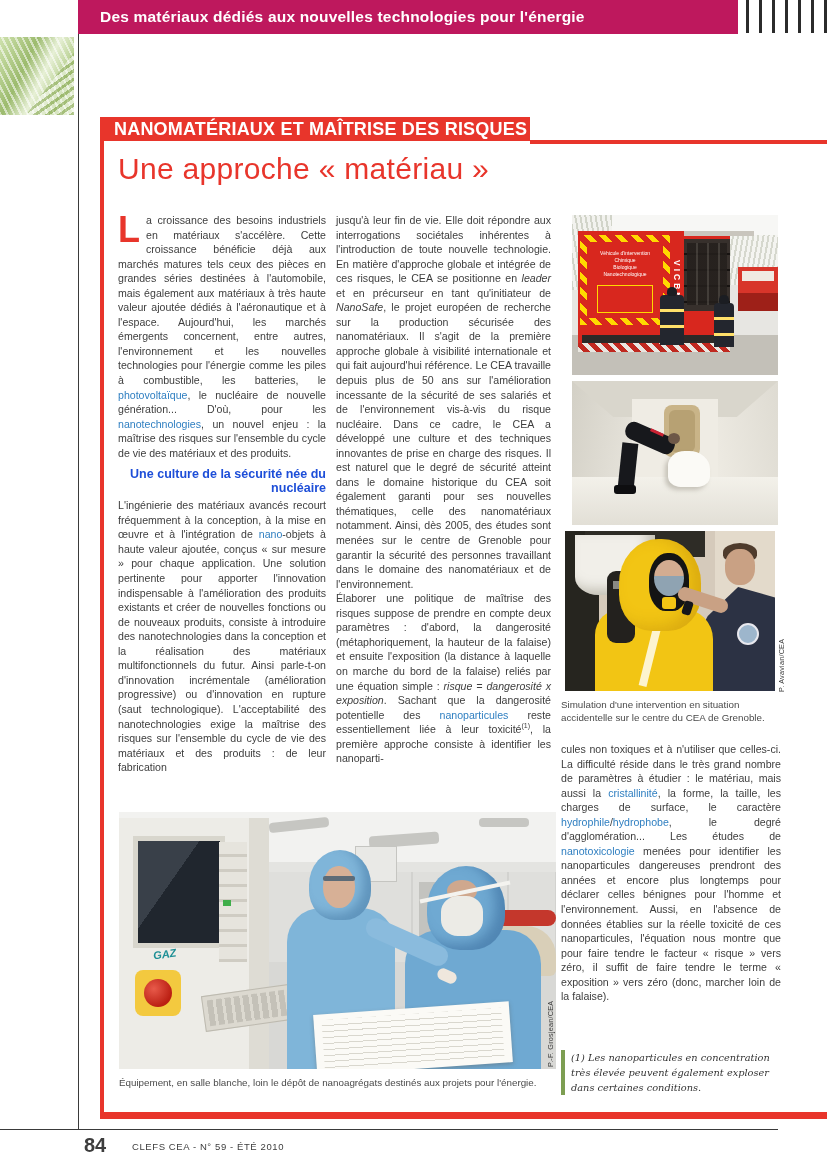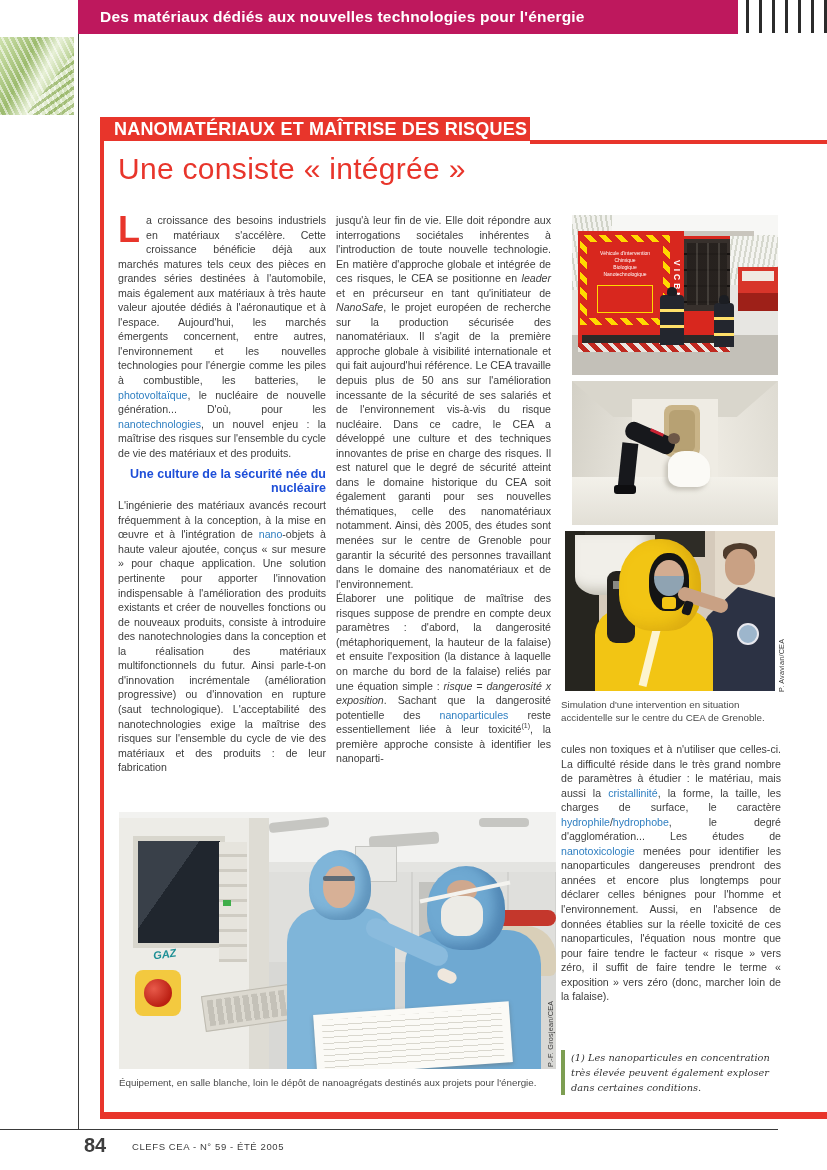--- a/index.html
+++ b/index.html
@@ -174,21 +174,21 @@
     <div></div>
     <div></div>
 </div>
 <div class="v-rule"></div>
 <div class="leaf"></div>
 
 <div class="kicker">NANOMATÉRIAUX ET MAÎTRISE DES RISQUES</div>
 <div class="frame-top"></div>
 <div class="frame-left"></div>
 <div class="frame-bottom"></div>
-<div class="article-title">Une consiste « intégrée »</div>
+<div class="article-title">Une approche « matériau »</div>
 
 <div class="col col1">
   <p><span class="dropcap">L</span><span><span>a croissance des besoins industriels en matériaux s'accélère. Cette croissance bénéficie déjà aux marchés matures tels ceux des pièces en grandes séries destinées à l'automobile, mais également aux matériaux à très haute valeur ajoutée dédiés à l'aéronautique et à l'espace. Aujourd'hui, les marchés émergents concernent, entre autres, l'environnement et les nouvelles technologies pour l'énergie comme les piles à combustible, les batteries, le </span><span class="link">photovoltaïque</span><span>, le nucléaire de nouvelle génération... D'où, pour les </span><span class="link">nanotechnologies</span><span>, un nouvel enjeu : la maîtrise des risques sur l'ensemble du cycle de vie des matériaux et des produits.</span></span></p>
   <div class="subhead">Une culture de la sécurité née du nucléaire</div>
   <p><span>L'ingénierie des matériaux avancés recourt fréquemment à la conception, à la mise en œuvre et à l'intégration de </span><span class="link">nano</span><span>-objets à haute valeur ajoutée, conçus « sur mesure » pour chaque application. Une solution pertinente pour apporter l'innovation indispensable à l'amélioration des produits existants et créer de nouvelles fonctions ou de nouveaux produits, consiste à introduire des nanotechnologies dans la conception et la réalisation des matériaux multifonctionnels du futur. Ainsi parle-t-on d'innovation incrémentale (amélioration progressive) ou d'innovation en rupture (saut technologique). L'acceptabilité des nanotechnologies exige la maîtrise des risques sur l'ensemble du cycle de vie des matériaux et des produits : de leur fabrication</span></p>
 </div>
 
 <div class="col col2">
   <p><span>jusqu'à leur fin de vie. Elle doit répondre aux interrogations sociétales inhérentes à l'introduction de toute nouvelle technologie. En matière d'approche globale et intégrée de ces risques, le CEA se positionne en </span><span class="italic">leader</span><span> et en précurseur en tant qu'initiateur de </span><span class="italic">NanoSafe</span><span>, le projet européen de recherche sur la production sécurisée des nanomatériaux. Il s'agit de la première approche globale à visibilité internationale et qui fait aujourd'hui référence. Le CEA travaille depuis plus de 50 ans sur l'amélioration incessante de la sécurité de ses salariés et de l'environnement vis-à-vis du risque nucléaire. Dans ce cadre, le CEA a développé une culture et des techniques innovantes de prise en charge des risques. Il est naturel que le degré de sécurité atteint dans le domaine historique du CEA soit également garanti pour ses nouvelles thématiques, celle des nanomatériaux notamment. Ainsi, dès 2005, des études sont menées sur le centre de Grenoble pour garantir la sécurité des personnes travaillant dans le domaine des nanomatériaux et de l'environnement.</span></p>
   <p><span>Élaborer une politique de maîtrise des risques suppose de prendre en compte deux paramètres : d'abord, la dangerosité (métaphoriquement, la hauteur de la falaise) et ensuite l'exposition (la distance à laquelle on marche du bord de la falaise) reliés par une équation simple : </span><span class="italic">risque = dangerosité x exposition</span><span>. Sachant que la dangerosité potentielle des </span><span class="link">nanoparticules</span><span> reste essentiellement liée à leur toxicité</span><span class="sup">(1)</span><span>, la première approche consiste à identifier les nanoparti-</span></p>
@@ -298,13 +298,13 @@
   <div class="ph w2-mask"></div>
   <div class="ph cr-paper"></div>
   <div class="ph w1-arm"></div>
   <div class="ph w1-glove"></div>
 </div>
 <div class="credit credit-clean">P.-F. Grosjean/CEA</div>
 <div class="caption clean-caption">Équipement, en salle blanche, loin le dépôt de nanoagrégats destinés aux projets pour l'énergie.</div>
 
 <div class="footer-rule"></div>
 <div class="page-num">84</div>
-<div class="footer-text">CLEFS CEA - N° 59 - ÉTÉ 2005</div>
+<div class="footer-text">CLEFS CEA - N° 59 - ÉTÉ 2010</div>
 
 </body></html>

